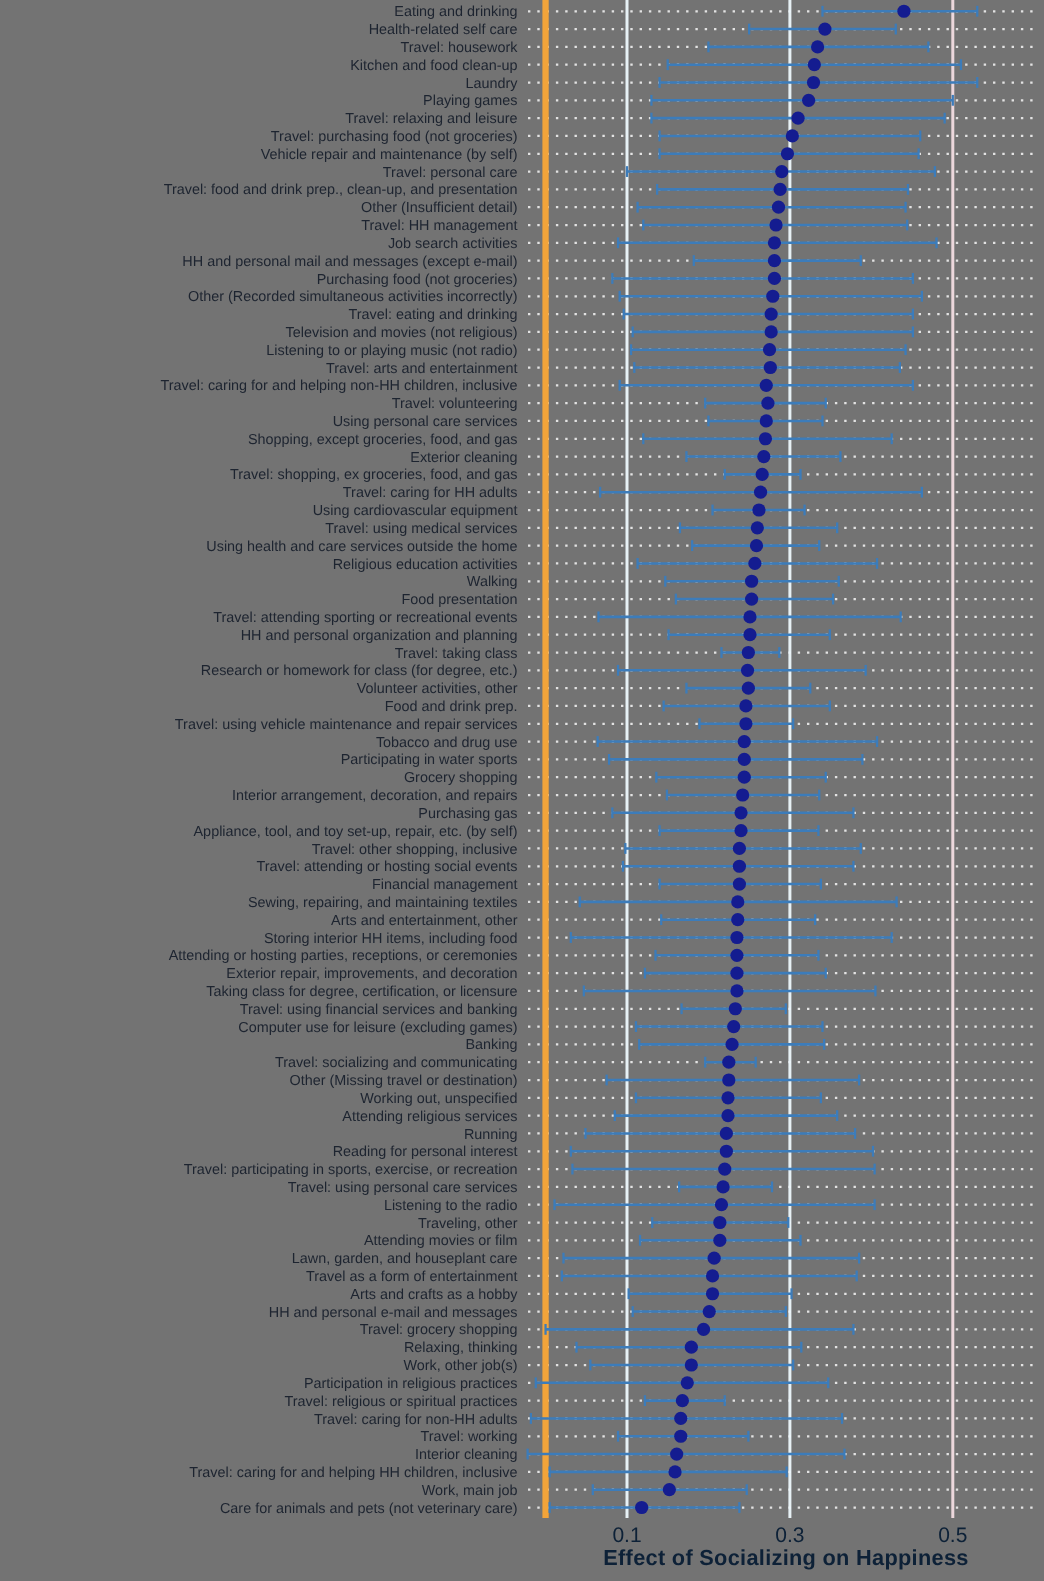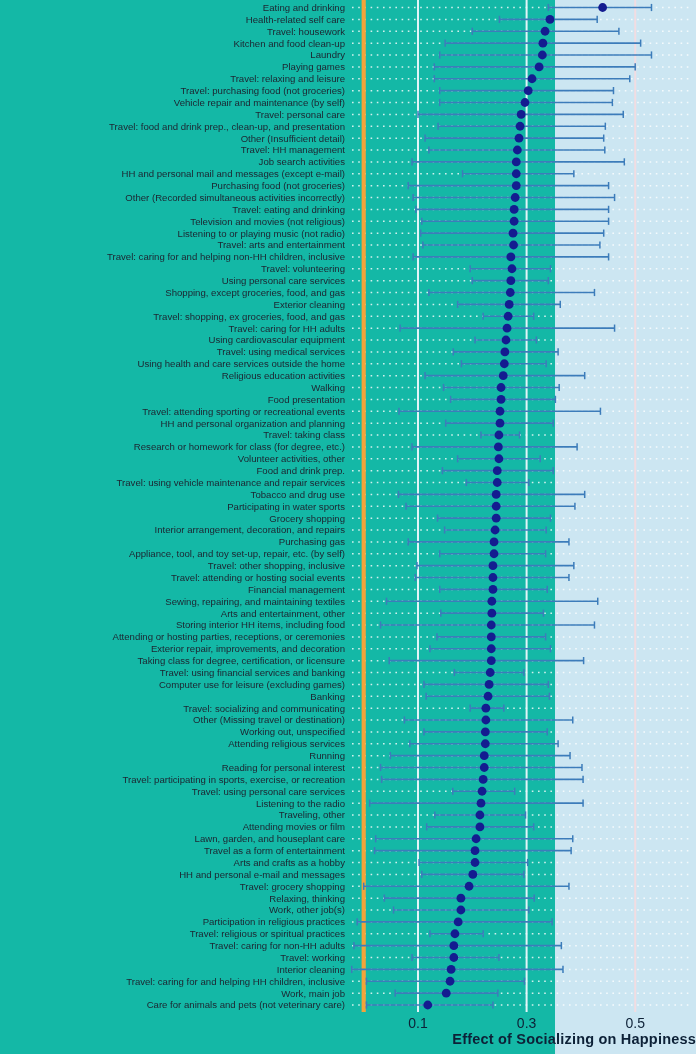--- a/index.html
+++ b/index.html
@@ -2,26 +2,26 @@
 <html><head>
 <meta charset="utf-8">
 <style>
   html,body{margin:0;padding:0;}
   body{
     width:696px;height:1054px;
     background:#cce6f2;
     font-family:"Liberation Sans", sans-serif;
     overflow:hidden;
   }
-  .figure{position:relative;width:555px;height:1054px;background:#14b8a6;}
+  .figure{position:relative;width:696px;height:1054px;background:#737373;}
   svg{position:absolute;left:0;top:0;}
   .xlabel{
     position:absolute;
     left:352px;top:1031px;width:344px;
-    text-align:right;
+    text-align:center;
     font-size:14.5px;
     font-weight:bold;
     color:#0d2137;
     letter-spacing:0.2px;
   }
 </style>
 </head>
 <body>
 
 <div class="figure">

